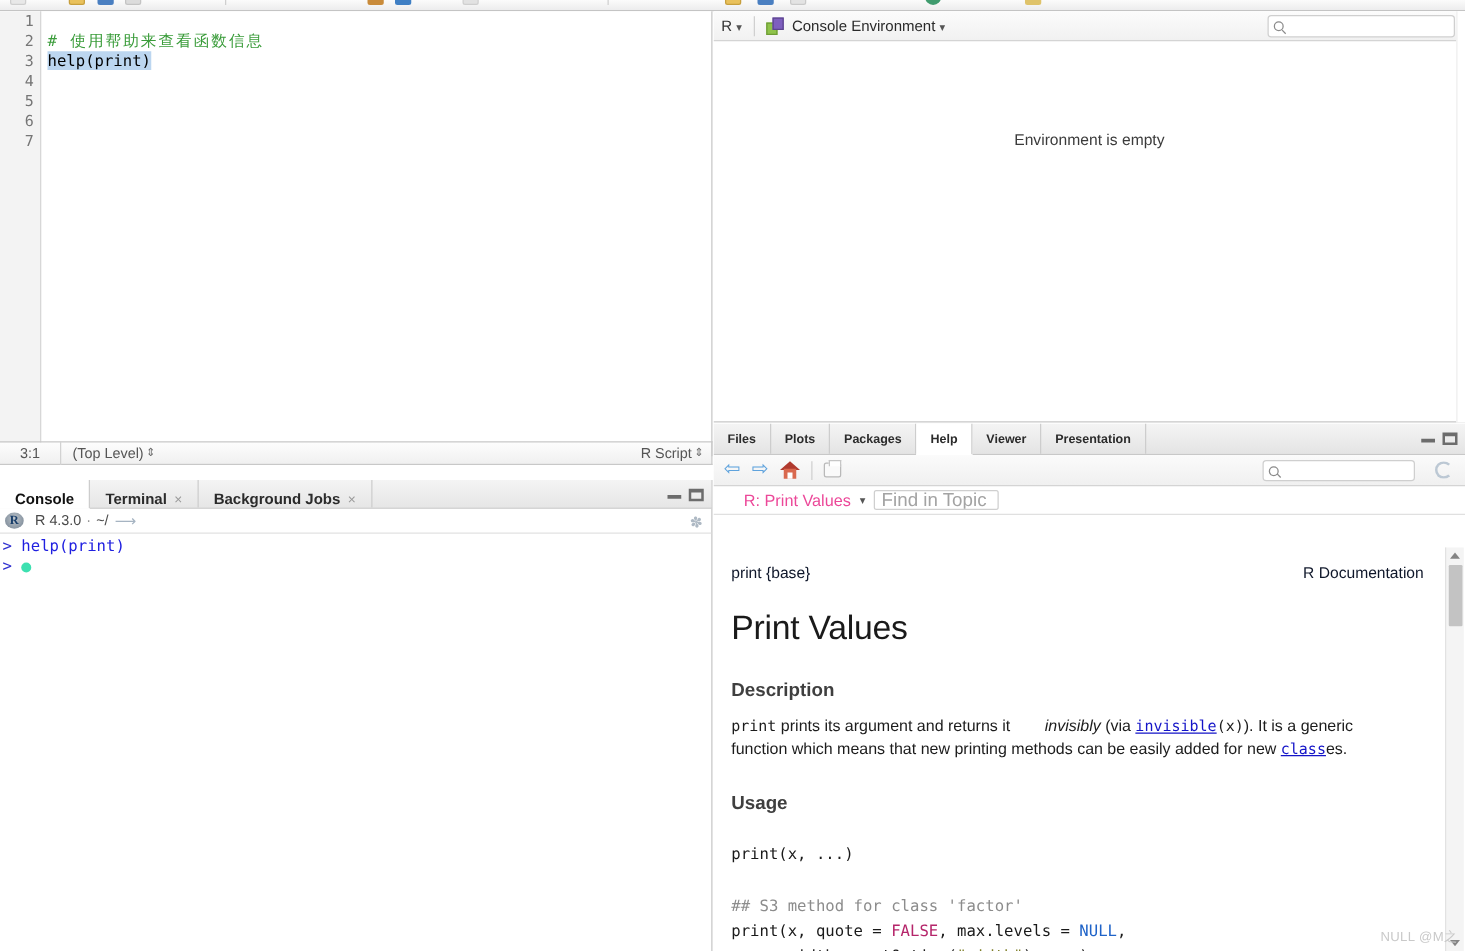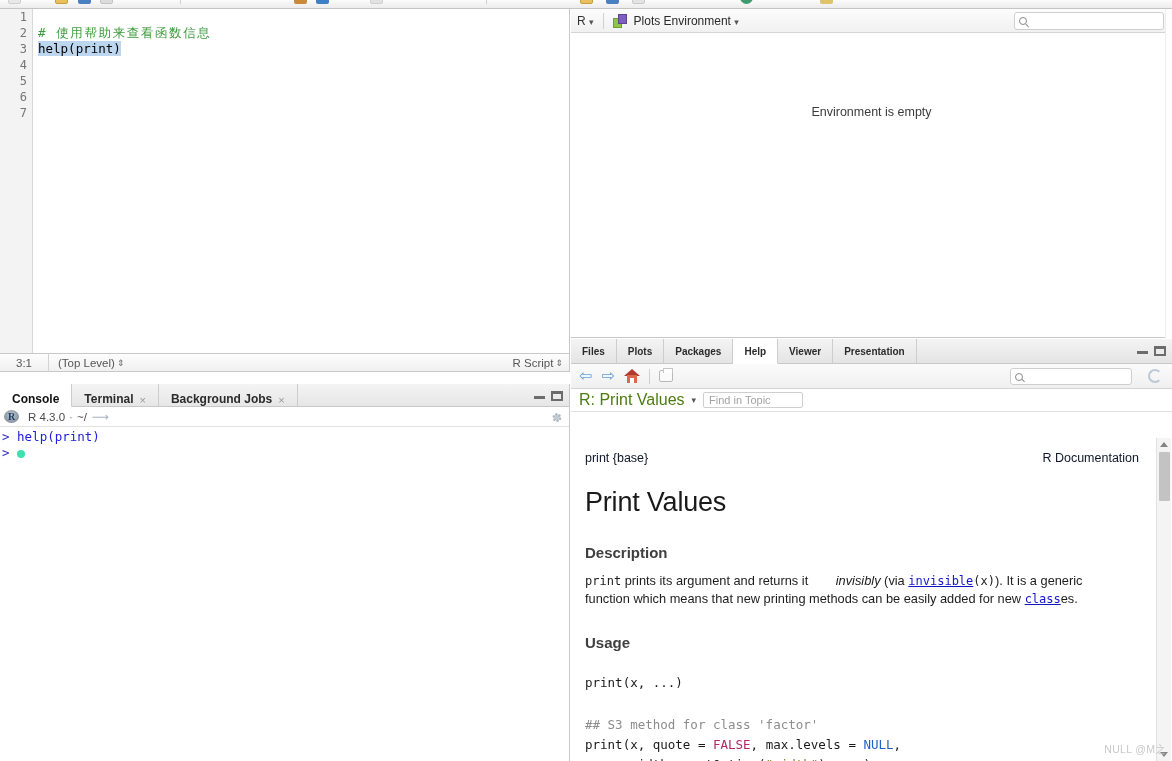--- a/index.html
+++ b/index.html
@@ -237,28 +237,28 @@
   .refresh-ico {
     position: absolute; right: 10px; top: 5px;
     width: 14px; height: 14px; border: 2px solid #bcc8d4;
     border-radius: 50%; border-right-color: transparent;
   }
 
   .topic-bar {
     height: 23px; background: #ffffff; border-bottom: 1px solid #e0e0e0;
     display: flex; align-items: center; padding: 0 8px; gap: 7px;
   }
-  .topic-name { font-size: 16px; color: #4d7c0f; }
+  .topic-name { font-size: 13px; color: #ec4899; margin-left: 16px; }
   .find-topic {
     width: 100px; height: 16px; background: #fff;
     border: 1px solid #cfcfcf; border-radius: 2px;
   }
   .find-topic input {
     width: 100%; height: 14px; border: none; outline: none;
-    font-size: 11px; padding-left: 5px; background: transparent;
+    font-size: 15px; padding-left: 5px; background: transparent;
     color: #333; font-family: "Liberation Sans", sans-serif;
   }
   .find-topic input::placeholder { color: #a3a3a3; }
 
   .help-body {
     position: absolute; left: 0; top: 99px; width: 586px; height: 323px;
     overflow: hidden; padding: 10px 18px 0 14px; background: #fff;
   }
   .doc-hdr {
     display: flex; justify-content: space-between;
@@ -401,21 +401,21 @@
   </div>
 
   <div class="env-pane">
     <div class="env-toolbar">
       <span class="lang"><span>R</span> <span class="caret-dn">▾</span></span>
       <div class="vsep"></div>
       <div class="cube-ico">
           <div class="c1"></div>
           <div class="c2"></div>
         </div>
-      <span class="envname"><span>Plots Environment</span> <span class="caret-dn">▾</span></span>
+      <span class="envname"><span>Console Environment</span> <span class="caret-dn">▾</span></span>
       <div class="env-search">
         <span class="mag"></span>
         <input type="text" placeholder="" style="">
       </div>
     </div>
     <div class="env-empty">Environment is empty</div>
     <div class="env-scroll-edge"></div>
   </div>
 
   <div class="help-pane">

